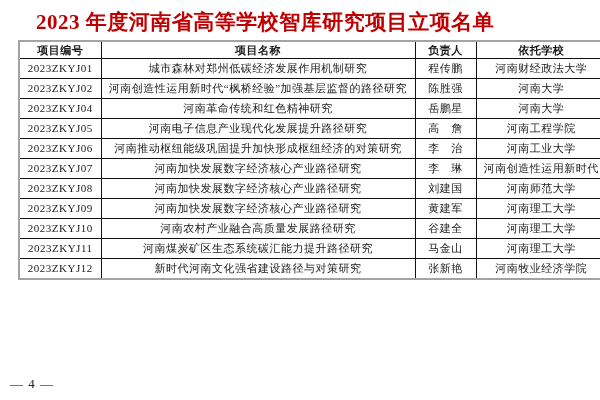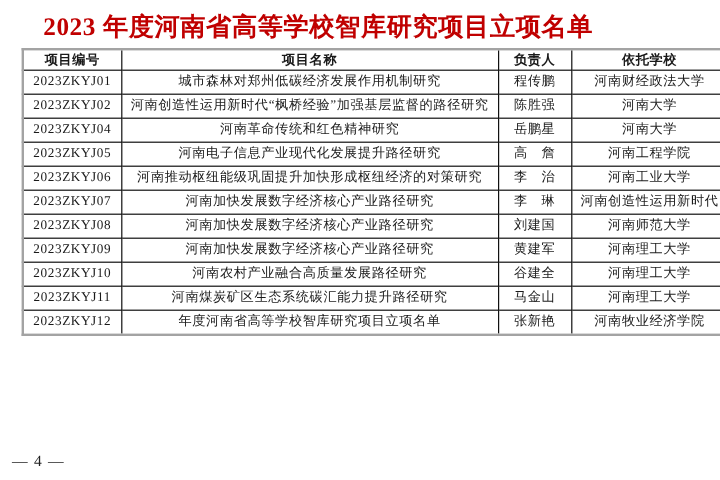--- a/index.html
+++ b/index.html
@@ -145,21 +145,21 @@
           <td>河南理工大学</td>
         </tr>
         <tr>
           <td>2023ZKYJ11</td>
           <td>河南煤炭矿区生态系统碳汇能力提升路径研究</td>
           <td>马金山</td>
           <td>河南理工大学</td>
         </tr>
         <tr>
           <td>2023ZKYJ12</td>
-          <td>年度河南省高等学校智库研究项目立项名单</td>
+          <td>新时代河南文化强省建设路径与对策研究</td>
           <td>张新艳</td>
           <td>河南牧业经济学院</td>
         </tr>
       </tbody>
   </table>
 
   <div class="page-number">— 4 —</div>
 
 </div>
 

